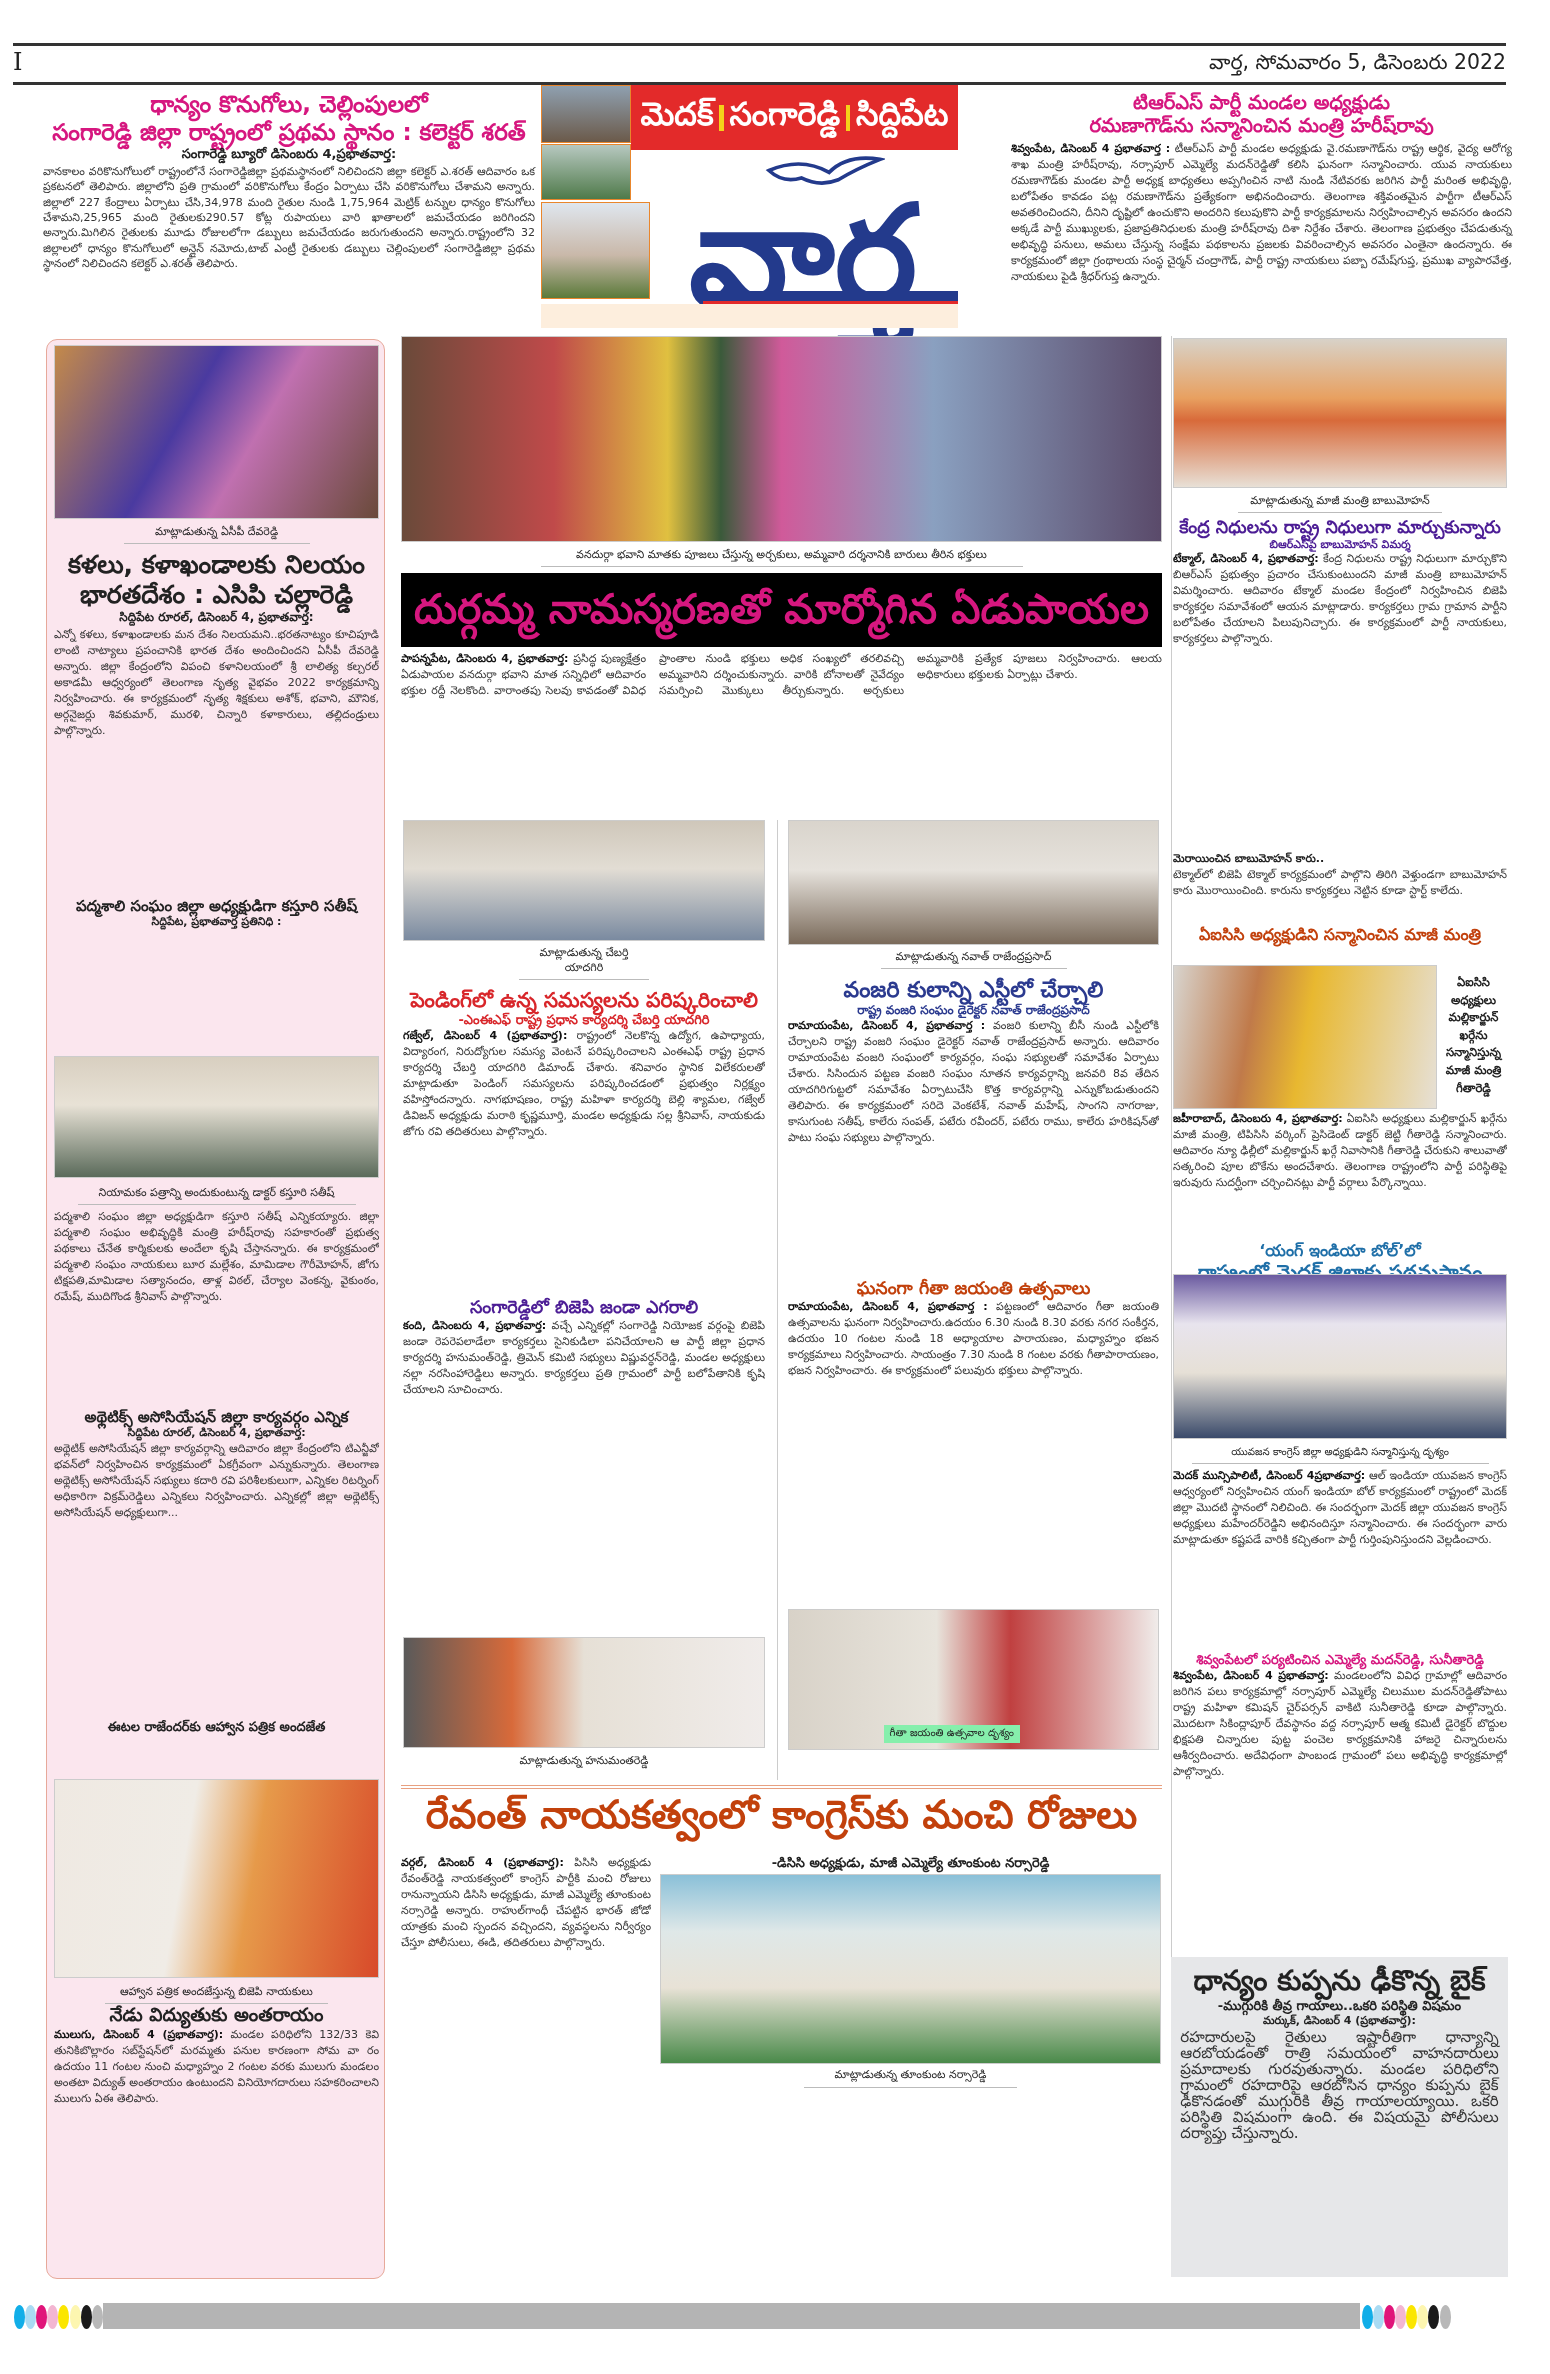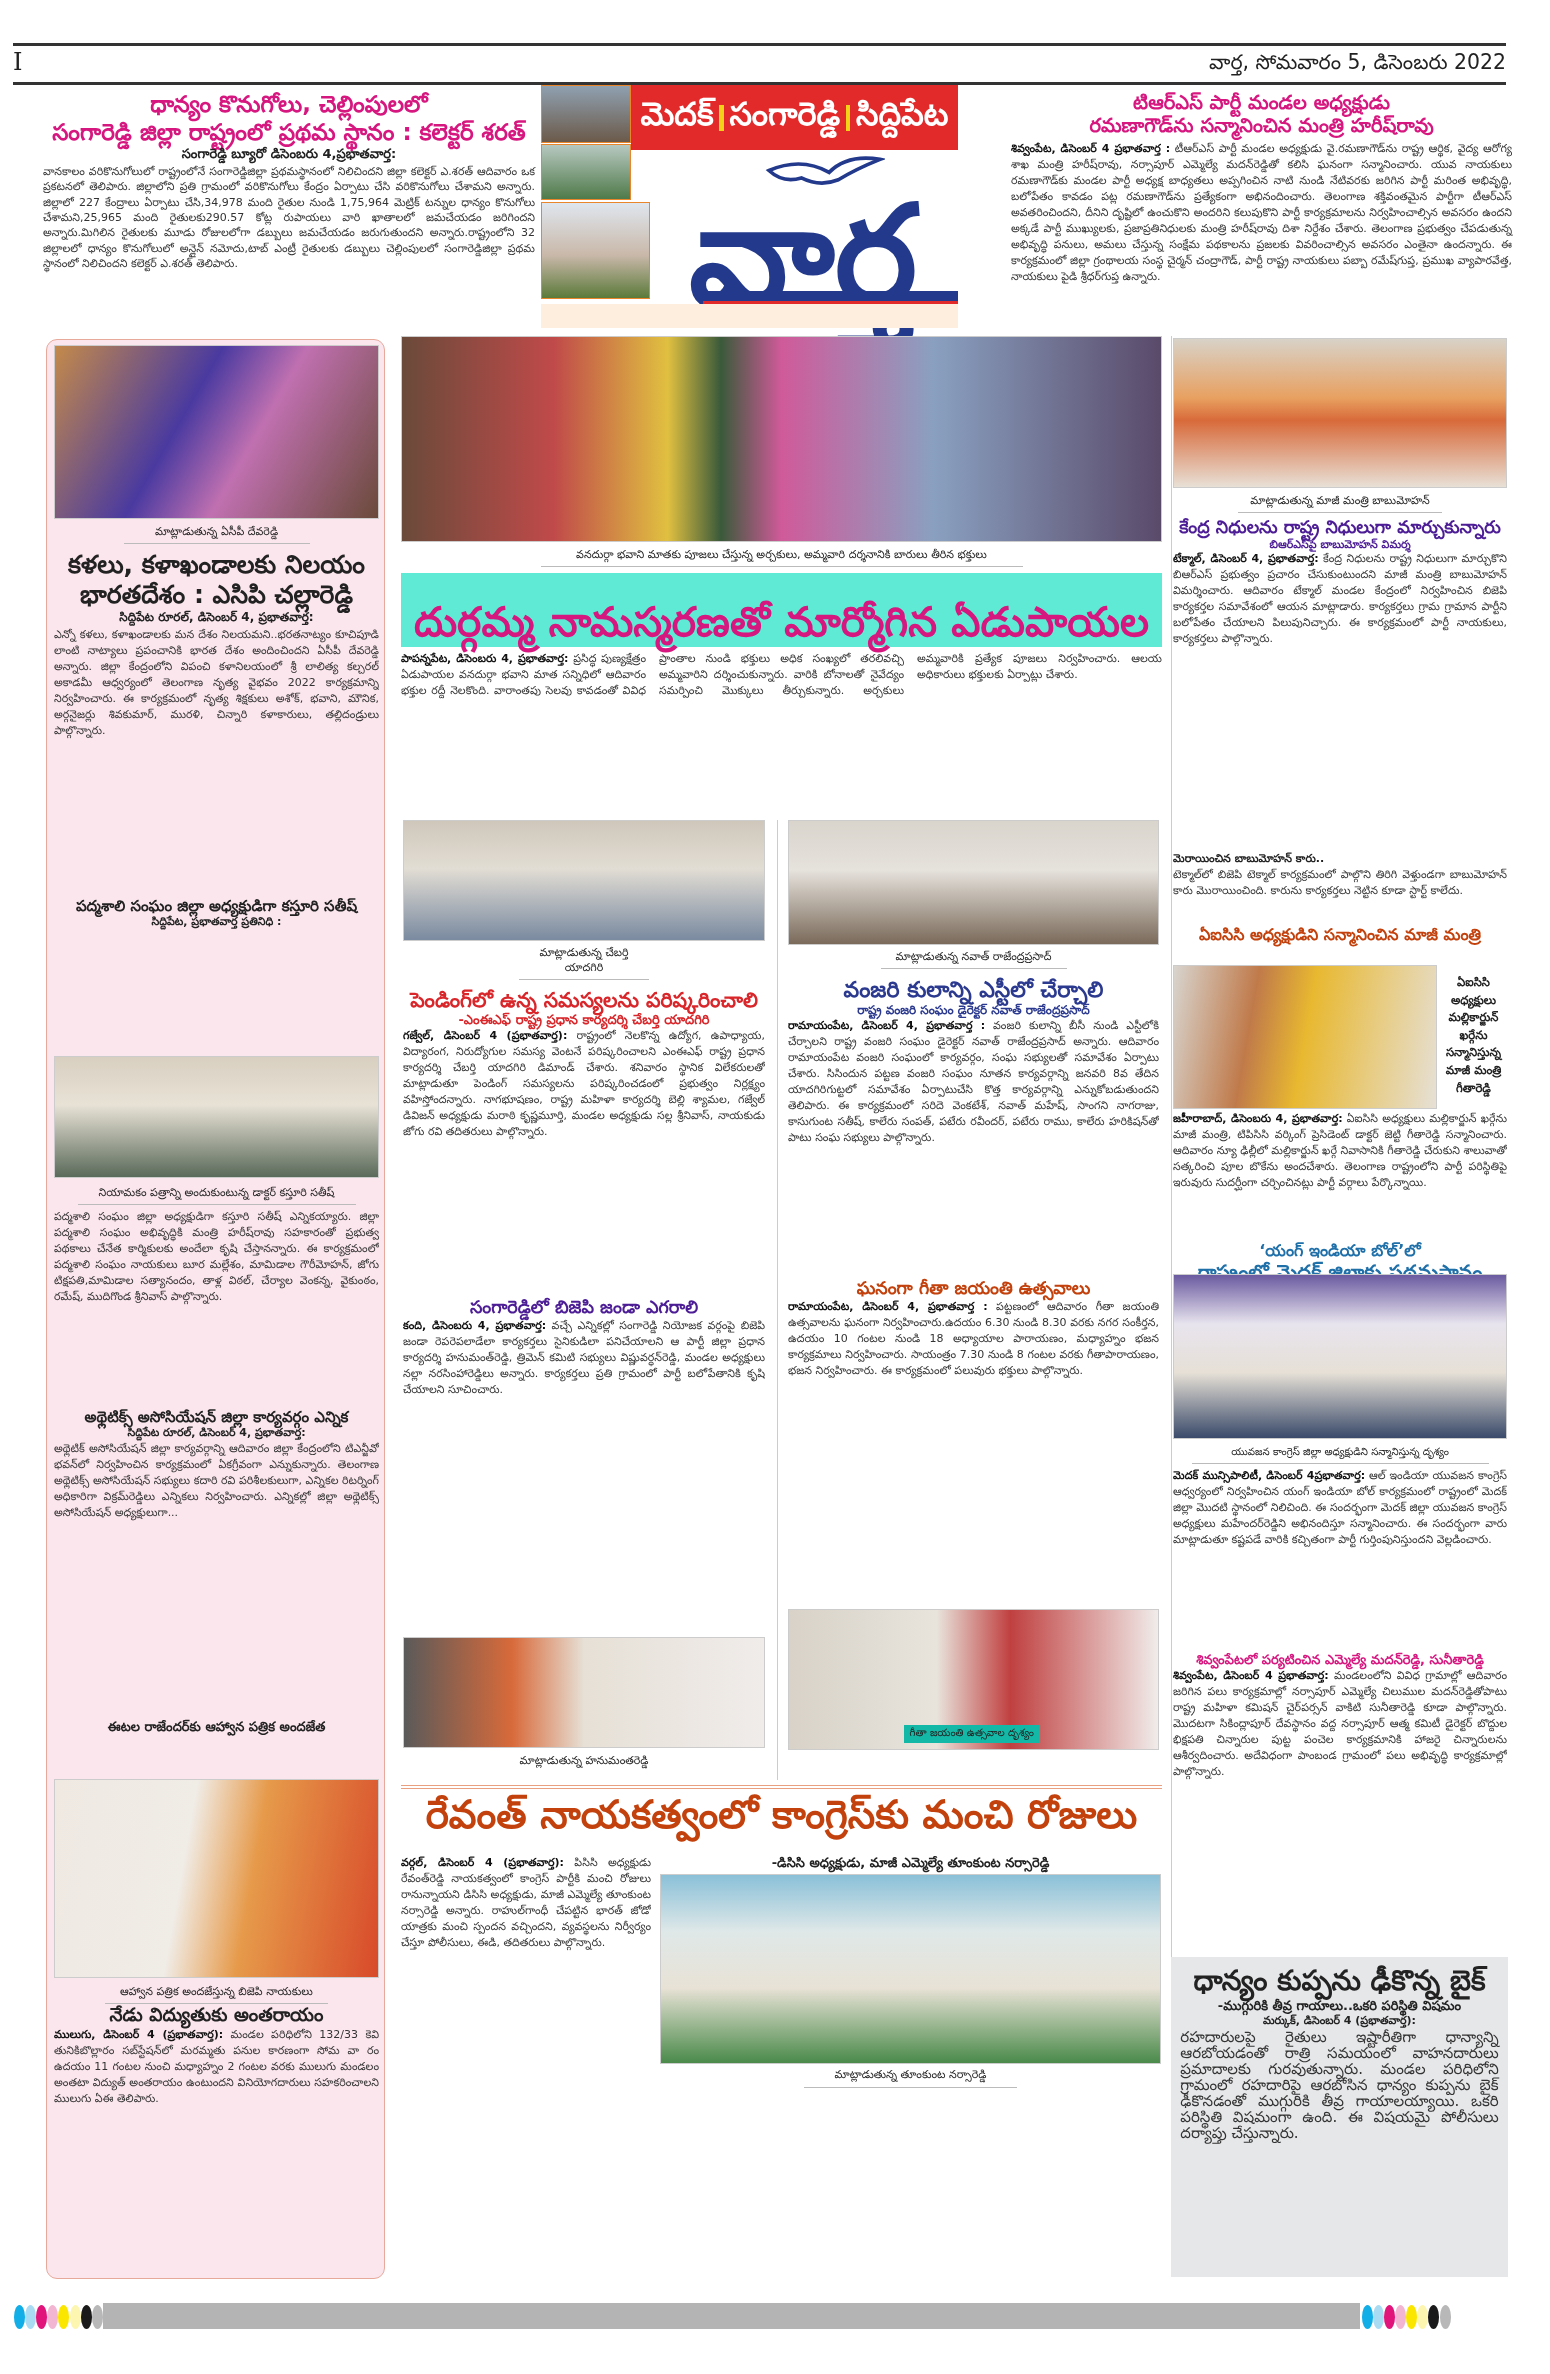--- a/index.html
+++ b/index.html
@@ -93,21 +93,21 @@
 <div class="abs" style="left:54px;top:1981px;width:325px">
   <div class="cap" style="width:223px">ఆహ్వాన పత్రిక అందజేస్తున్న బిజెపి నాయకులు</div>
   <div class="hl dark" style="font-size:18.6px">నేడు విద్యుతుకు అంతరాయం</div>
   <div class="body" style="font-size:11px;line-height:16px"><b>ములుగు, డిసెంబర్ 4 (ప్రభాతవార్త):</b> <span>మండల పరిధిలోని 132/33 కెవి తునికిబొల్లారం సబ్‌స్టేషన్‌లో మరమ్మతు పనుల కారణంగా సోమ వా రం ఉదయం 11 గంటల నుంచి మధ్యాహ్నం 2 గంటల వరకు ములుగు మండలం అంతటా విద్యుత్ అంతరాయం ఉంటుందని వినియోగదారులు సహకరించాలని ములుగు ఏఈ తెలిపారు.</span></div>
 </div>
 
 <div class="photo" style="left:401px;top:336px;width:761px;height:206px;background:linear-gradient(90deg,#6a4a3a,#c04a4a 20%,#e0c040 35%,#3a5a3a 42%,#d05a9a 50%,#8aa0c0 70%,#5a4a6a)"></div>
 <div class="abs" style="left:401px;top:544px;width:761px">
   <div class="cap" style="width:482px">వనదుర్గా భవాని మాతకు పూజలు చేస్తున్న అర్చకులు, అమ్మవారి దర్శనానికి బారులు తీరిన భక్తులు</div>
 </div>
-<div class="abs" style="left:401px;top:573px;width:761px;height:74px;background:#5eead4;display:flex;align-items:flex-end;justify-content:center">
+<div class="abs" style="left:401px;top:573px;width:761px;height:74px;background:#000000;display:flex;align-items:center;justify-content:center">
   <span class="hl pink" style="font-size:41px">దుర్గమ్మ  నామస్మరణతో మార్మోగిన ఏడుపాయల</span>
 </div>
 <div class="abs" style="left:401px;top:651px;width:761px;column-count:3;column-gap:13px;height:165px;overflow:hidden">
   <div class="body" style="font-size:11px;line-height:16px"><b>పాపన్నపేట, డిసెంబరు 4, ప్రభాతవార్త:</b> <span>ప్రసిద్ధ పుణ్యక్షేత్రం ఏడుపాయల వనదుర్గా భవాని మాత సన్నిధిలో ఆదివారం భక్తుల రద్దీ నెలకొంది. వారాంతపు సెలవు కావడంతో వివిధ ప్రాంతాల నుండి భక్తులు అధిక సంఖ్యలో తరలివచ్చి అమ్మవారిని దర్శించుకున్నారు. వారికి బోనాలతో నైవేద్యం సమర్పించి మొక్కులు తీర్చుకున్నారు. అర్చకులు అమ్మవారికి ప్రత్యేక పూజలు నిర్వహించారు. ఆలయ అధికారులు భక్తులకు ఏర్పాట్లు చేశారు.</span></div>
 </div>
 
 <div class="photo" style="left:403px;top:820px;width:362px;height:121px;background:linear-gradient(#cfc7ba,#e2ddd4 40%,#7a8aa0)"></div>
 <div class="abs" style="left:403px;top:942px;width:362px">
   <div class="cap" style="width:130px">మాట్లాడుతున్న చేబర్తి యాదగిరి</div>
   <div class="hl red" style="font-size:20.4px;margin-top:7.4px">పెండింగ్‌లో ఉన్న సమస్యలను పరిష్కరించాలి</div>
@@ -126,21 +126,21 @@
 <div class="photo" style="left:788px;top:820px;width:371px;height:125px;background:linear-gradient(#d9d4cc,#e6e2dc 40%,#7a6a5a)"></div>
 <div class="abs" style="left:788px;top:946px;width:371px">
   <div class="cap" style="width:186px">మాట్లాడుతున్న నవాత్ రాజేంద్రప్రసాద్</div>
   <div class="hl blue" style="font-size:22px;margin-top:7.4px">వంజరి కులాన్ని ఎస్టీలో చేర్చాలి</div>
   <div class="hl blue" style="font-size:12px">రాష్ట్ర వంజరి సంఘం డైరెక్టర్ నవాత్ రాజేంద్రప్రసాద్</div>
   <div class="body" style="font-size:11px;line-height:16px;height:260px;overflow:hidden"><b>రామాయంపేట, డిసెంబర్ 4, ప్రభాతవార్త :</b> <span>వంజరి కులాన్ని బీసీ నుండి ఎస్టీలోకి చేర్చాలని రాష్ట్ర వంజరి సంఘం డైరెక్టర్ నవాత్ రాజేంద్రప్రసాద్ అన్నారు. ఆదివారం రామాయంపేట వంజరి సంఘంలో కార్యవర్గం, సంఘ సభ్యులతో సమావేశం ఏర్పాటు చేశారు. సిసిందున పట్టణ వంజరి సంఘం నూతన కార్యవర్గాన్ని జనవరి 8వ తేదిన యాదగిరిగుట్టలో సమావేశం ఏర్పాటుచేసి కొత్త కార్యవర్గాన్ని ఎన్నుకోబడుతుందని తెలిపారు. ఈ కార్యక్రమంలో సరిదె వెంకటేశ్, నవాత్ మహేష్, సాంగని నాగరాజు, కాసుగుంట సతీష్, కాలేరు సంపత్, పటేరు రవీందర్, పటేరు రాము, కాలేరు హరికిషన్‌తో పాటు సంఘ సభ్యులు పాల్గొన్నారు.</span></div>
   <div class="hl green" style="font-size:17.6px">ఘనంగా గీతా జయంతి ఉత్సవాలు</div>
   <div class="body" style="font-size:11px;line-height:16px;height:250px;overflow:hidden"><b>రామాయంపేట, డిసెంబర్ 4, ప్రభాతవార్త :</b> <span>పట్టణంలో ఆదివారం గీతా జయంతి ఉత్సవాలను ఘనంగా నిర్వహించారు.ఉదయం 6.30 నుండి 8.30 వరకు నగర సంకీర్తన, ఉదయం 10 గంటల నుండి 18 అధ్యాయాల పారాయణం, మధ్యాహ్నం భజన కార్యక్రమాలు నిర్వహించారు. సాయంత్రం 7.30 నుండి 8 గంటల వరకు గీతాపారాయణం, భజన నిర్వహించారు. ఈ కార్యక్రమంలో పలువురు భక్తులు పాల్గొన్నారు.</span></div>
 </div>
 <div class="photo" style="left:788px;top:1609px;width:371px;height:141px;background:linear-gradient(90deg,#d8d2c8,#e8e4dc 40%,#c04040 60%,#f0ecea)"></div>
-<div class="abs" style="left:904px;top:1725px;background:#14b8a6;padding:1.9px 5.6px;font-size:10.2px">గీతా జయంతి ఉత్సవాల దృశ్యం</div>
+<div class="abs" style="left:884px;top:1725px;background:#86efac;padding:1.9px 5.6px;font-size:10.2px">గీతా జయంతి ఉత్సవాల దృశ్యం</div>
 
 <div class="abs" style="left:401px;top:1785px;width:761px;height:3.7px;border-top:1.9px solid #e8a080;border-bottom:1.9px solid #e8a080"></div>
 <div class="abs" style="left:401px;top:1792px;width:761px;text-align:center">
   <span class="hl green" style="font-size:39px">రేవంత్ నాయకత్వంలో కాంగ్రెస్‌కు మంచి రోజులు</span>
 </div>
 <div class="abs" style="left:401px;top:1855px;width:250px">
   <div class="body" style="font-size:11px;line-height:16px;height:417px;overflow:hidden"><b>వర్గల్, డిసెంబర్ 4 (ప్రభాతవార్త):</b> <span>పిసిసి అధ్యక్షుడు రేవంత్‌రెడ్డి నాయకత్వంలో కాంగ్రెస్ పార్టీకి మంచి రోజులు రానున్నాయని డిసిసి అధ్యక్షుడు, మాజీ ఎమ్మెల్యే తూంకుంట నర్సారెడ్డి అన్నారు. రాహుల్‌గాంధీ చేపట్టిన భారత్ జోడో యాత్రకు మంచి స్పందన వచ్చిందని, వ్యవస్థలను నిర్వీర్యం చేస్తూ పోలీసులు, ఈడి, తదితరులు పాల్గొన్నారు.</span></div>
 </div>
 <div class="abs" style="left:660px;top:1855px;width:501px">
   <div class="hl dark" style="font-size:13px">-డిసిసి అధ్యక్షుడు, మాజీ ఎమ్మెల్యే తూంకుంట నర్సారెడ్డి</div>

